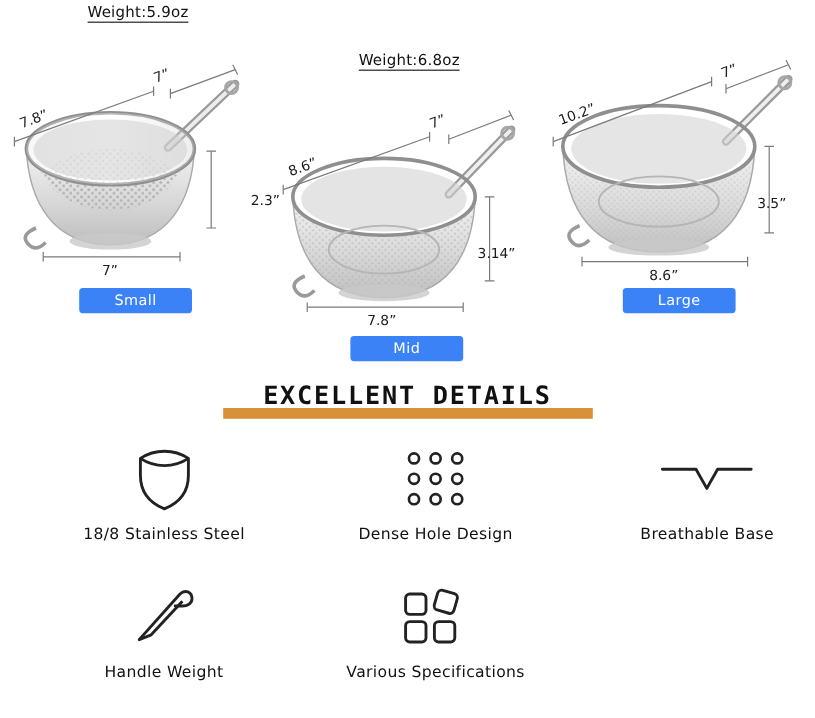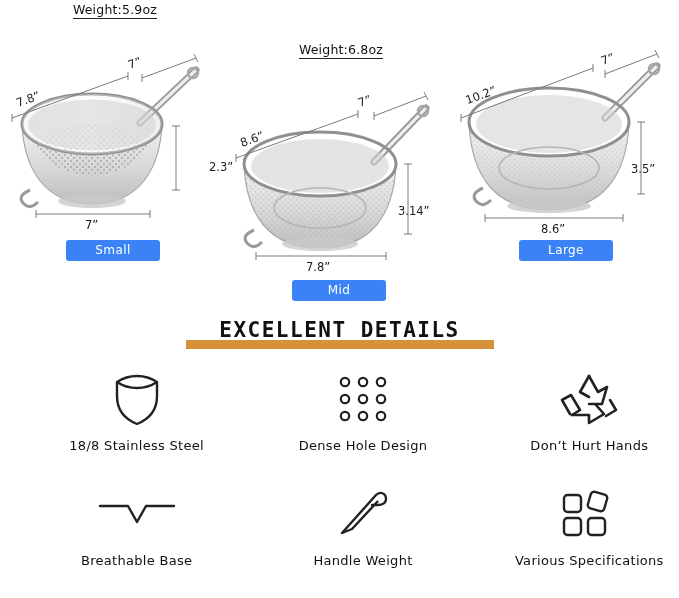--- a/index.html
+++ b/index.html
@@ -369,34 +369,20 @@
             <circle cx="49" cy="29" r="4.2"></circle>
           <circle cx="13" cy="46" r="4.2"></circle>
             <circle cx="31" cy="46" r="4.2"></circle>
             <circle cx="49" cy="46" r="4.2"></circle>
         </g>
       </svg>
     </div>
     <div class="flabel">Dense Hole Design</div>
   </div>
 
-  <div class="feature">
-    <div class="ficon">
-      <svg width="62" height="58" viewBox="0 0 62 58">
-        <g fill="none" stroke="#222" stroke-width="2.6" stroke-linejoin="round" stroke-linecap="round">
-          <path d="M31,6 L40,22 L49,17 L44,34 L31,34"></path>
-          <path d="M31,6 L22,22 L31,27"></path>
-          <path d="M12,44 L4,30 L13,25 L22,40 L14,45"></path>
-          <path d="M14,45 L31,45 L31,53 L46,44 L38,35"></path>
-          <path d="M52,30 L58,40 L48,46"></path>
-        </g>
-      </svg>
-    </div>
-    <div class="flabel">Don’t Hurt Hands</div>
-  </div>
 
   <div class="feature">
     <div class="ficon">
       <svg width="82" height="44" viewBox="0 0 82 44">
         <path d="M4,14 L32,14 L41,30 L50,14 L78,14" fill="none" stroke="#222" stroke-width="2.4" stroke-linejoin="round" stroke-linecap="round"></path>
       </svg>
     </div>
     <div class="flabel">Breathable Base</div>
   </div>
 

